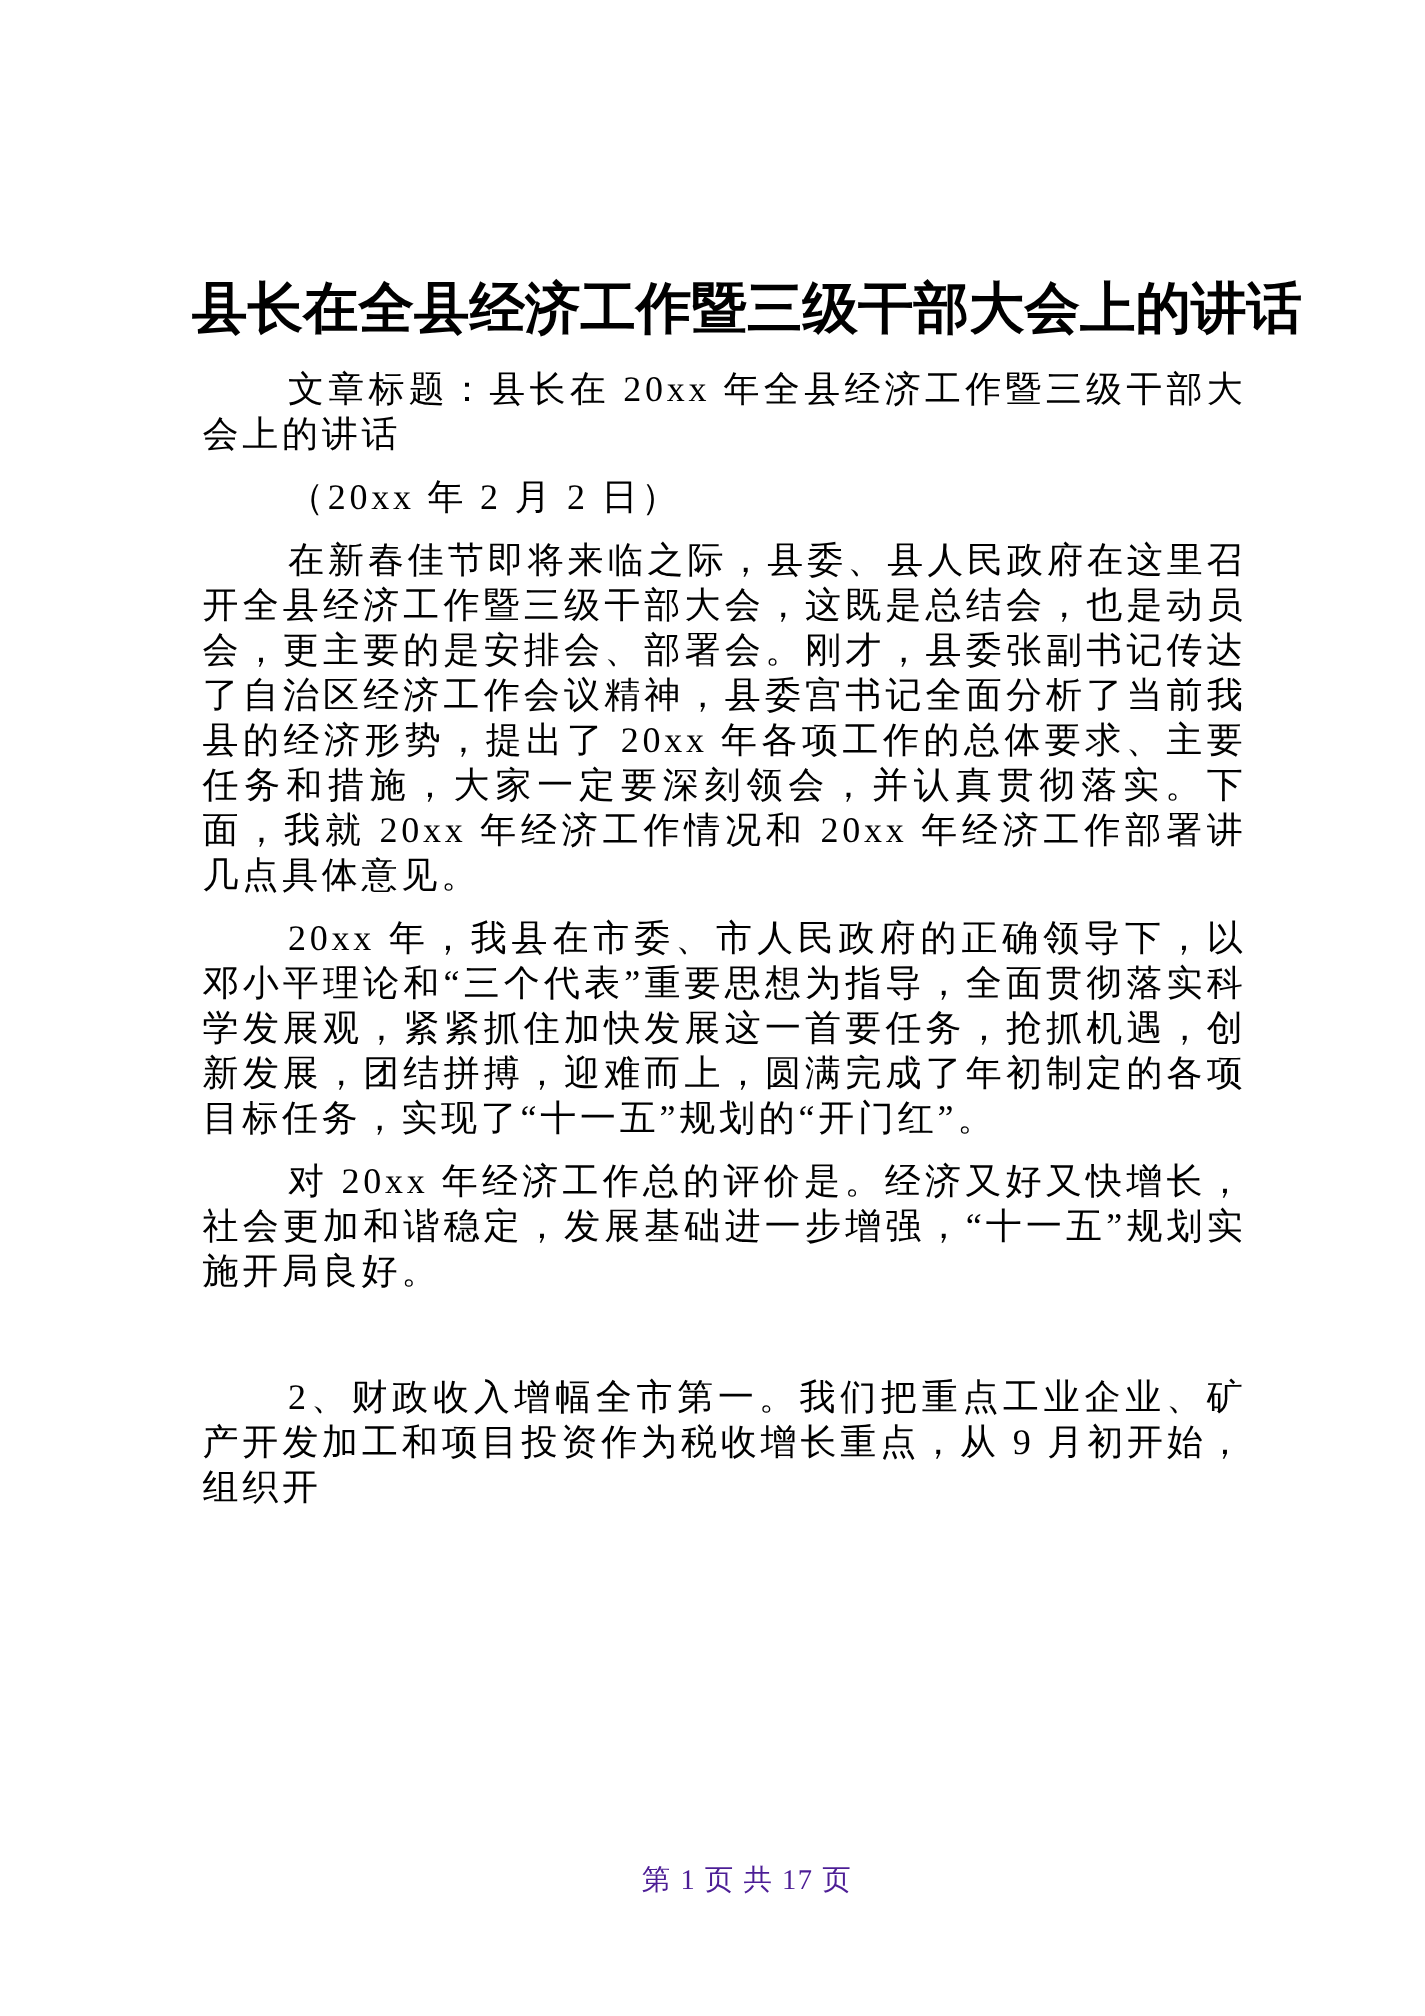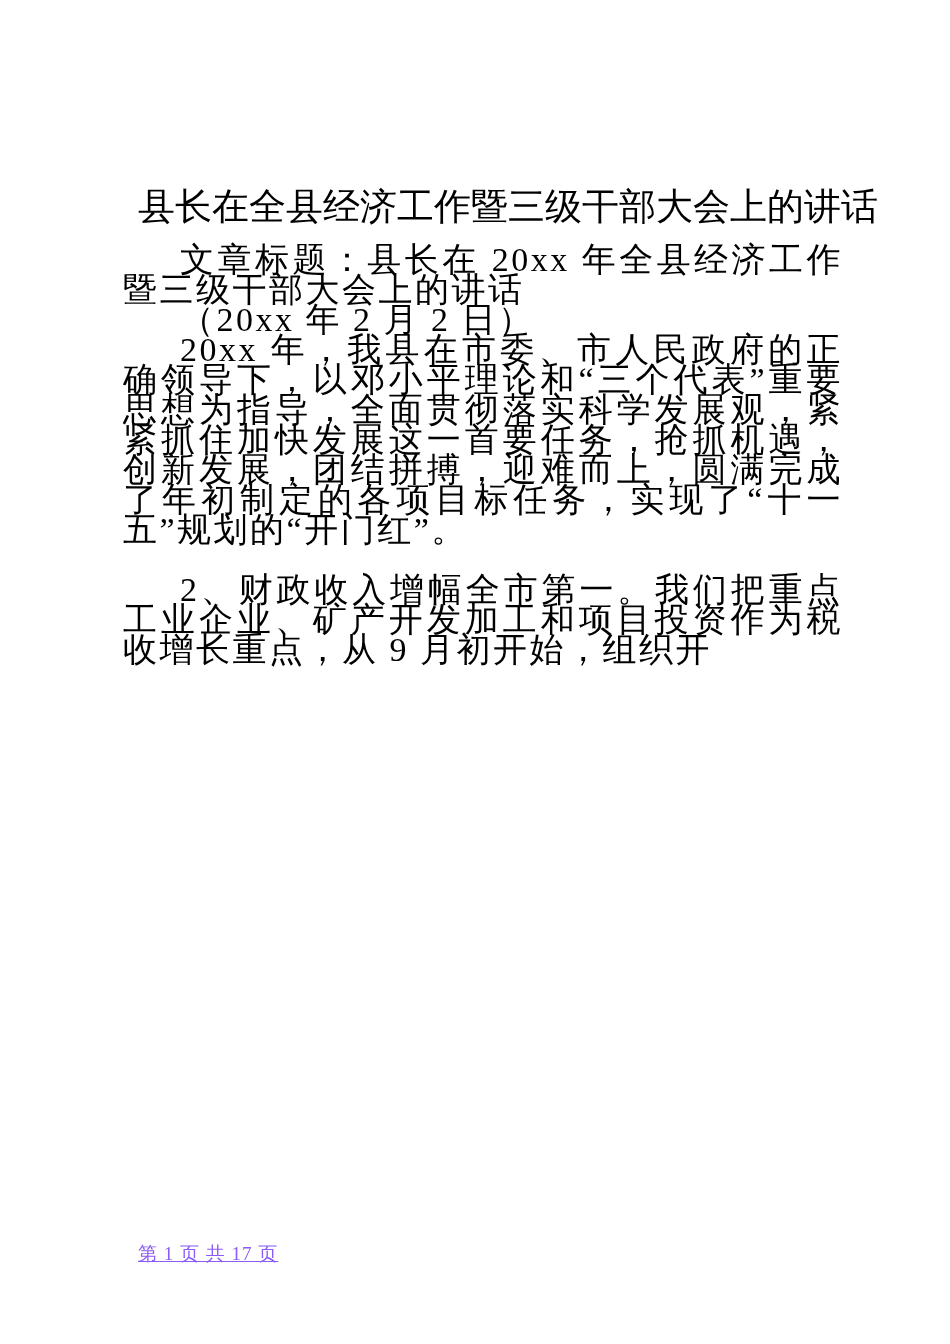--- a/index.html
+++ b/index.html
@@ -18,60 +18,62 @@
   }
   .content {
     position: absolute;
     left: 123px;
     top: 185px;
     width: 720px;
   }
   .doc-title {
     font-size: 37px;
     line-height: 43px;
-    font-weight: normal;
+    font-weight: bold;
     margin: 0 0 17px -5px;
     width: 760px;
-    text-align: right;
+    text-align: center;
     white-space: nowrap;
     letter-spacing: 0;
   }
   .para {
-    font-size: 34px;
+    font-size: 24px;
     line-height: 30px;
     letter-spacing: 2.5px;
     text-align: justify;
     text-indent: 57px;
-    margin: 0;
+    margin: 12px;
     min-height: 30px;
     word-break: break-all;
   }
   .para.blank {
     text-indent: 0;
   }
   .footer {
     position: absolute;
     left: 138px;
     top: 1243px;
     width: 720px;
+    text-align: center;
     font-size: 19px;
     line-height: 22px;
     letter-spacing: 1px;
-    color: #8b5cf6;
-    text-decoration: underline;
+    color: #4c1d95;
   }
 </style>
 </head>
 <body>
 
 <div class="page">
   <div class="content">
     <h1 class="doc-title">县长在全县经济工作暨三级干部大会上的讲话</h1>
     <div>
         <p class="para">文章标题：县长在 20xx 年全县经济工作暨三级干部大会上的讲话</p>
         <p class="para">（20xx 年 2 月 2 日）</p>
+        <p class="para">在新春佳节即将来临之际，县委、县人民政府在这里召开全县经济工作暨三级干部大会，这既是总结会，也是动员会，更主要的是安排会、部署会。刚才，县委张副书记传达了自治区经济工作会议精神，县委宫书记全面分析了当前我县的经济形势，提出了 20xx 年各项工作的总体要求、主要任务和措施，大家一定要深刻领会，并认真贯彻落实。下面，我就 20xx 年经济工作情况和 20xx 年经济工作部署讲几点具体意见。</p>
         <p class="para">20xx 年，我县在市委、市人民政府的正确领导下，以邓小平理论和“三个代表”重要思想为指导，全面贯彻落实科学发展观，紧紧抓住加快发展这一首要任务，抢抓机遇，创新发展，团结拼搏，迎难而上，圆满完成了年初制定的各项目标任务，实现了“十一五”规划的“开门红”。</p>
+        <p class="para">对 20xx 年经济工作总的评价是。经济又好又快增长，社会更加和谐稳定，发展基础进一步增强，“十一五”规划实施开局良好。</p>
         <p class="para blank"></p>
         <p class="para">2、财政收入增幅全市第一。我们把重点工业企业、矿产开发加工和项目投资作为税收增长重点，从 9 月初开始，组织开</p>
       </div>
   </div>
   <div class="footer">第 1 页  共 17 页</div>
 </div>
 
 </body></html>

